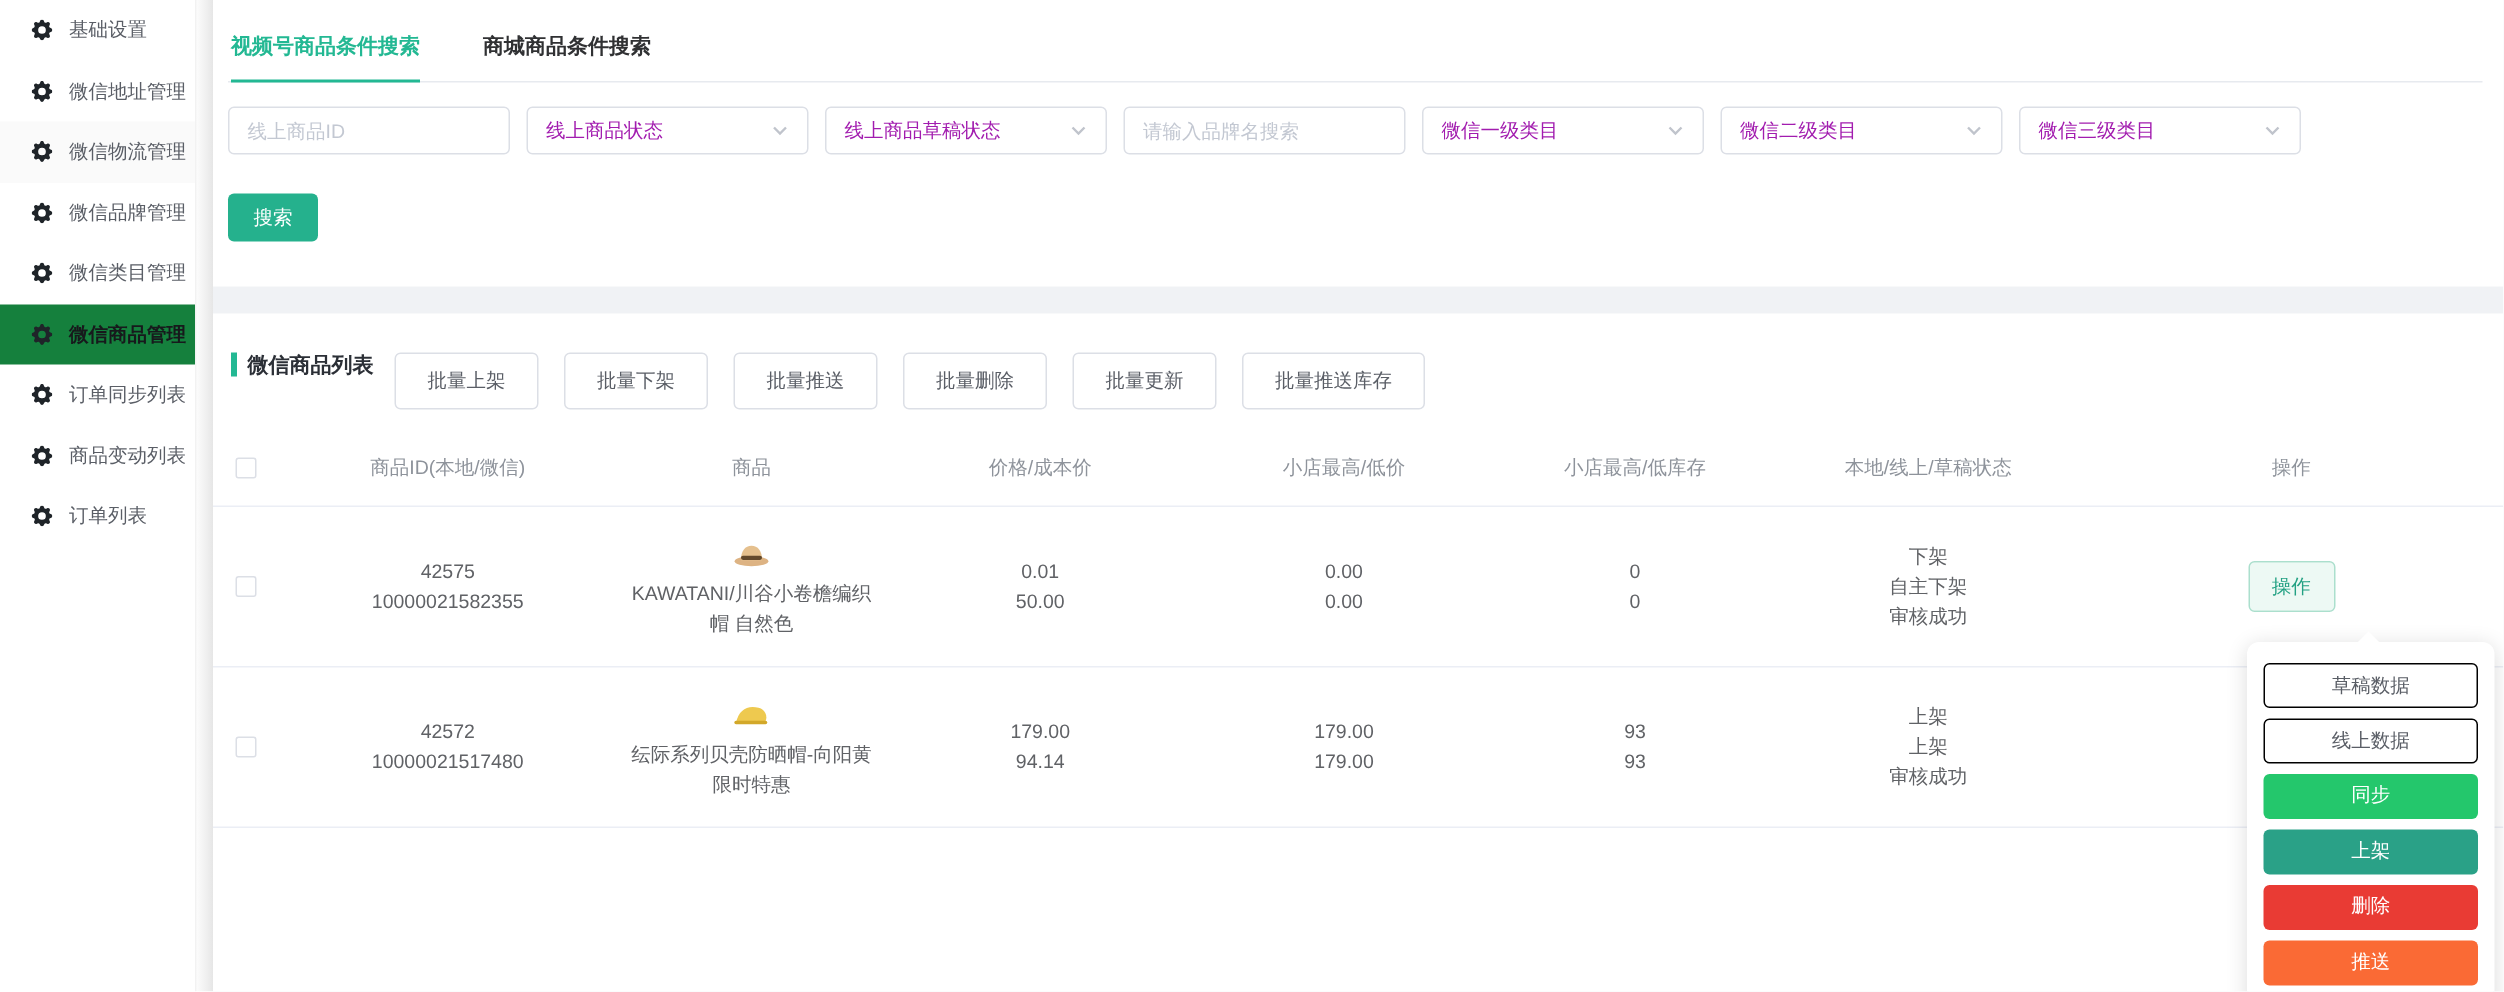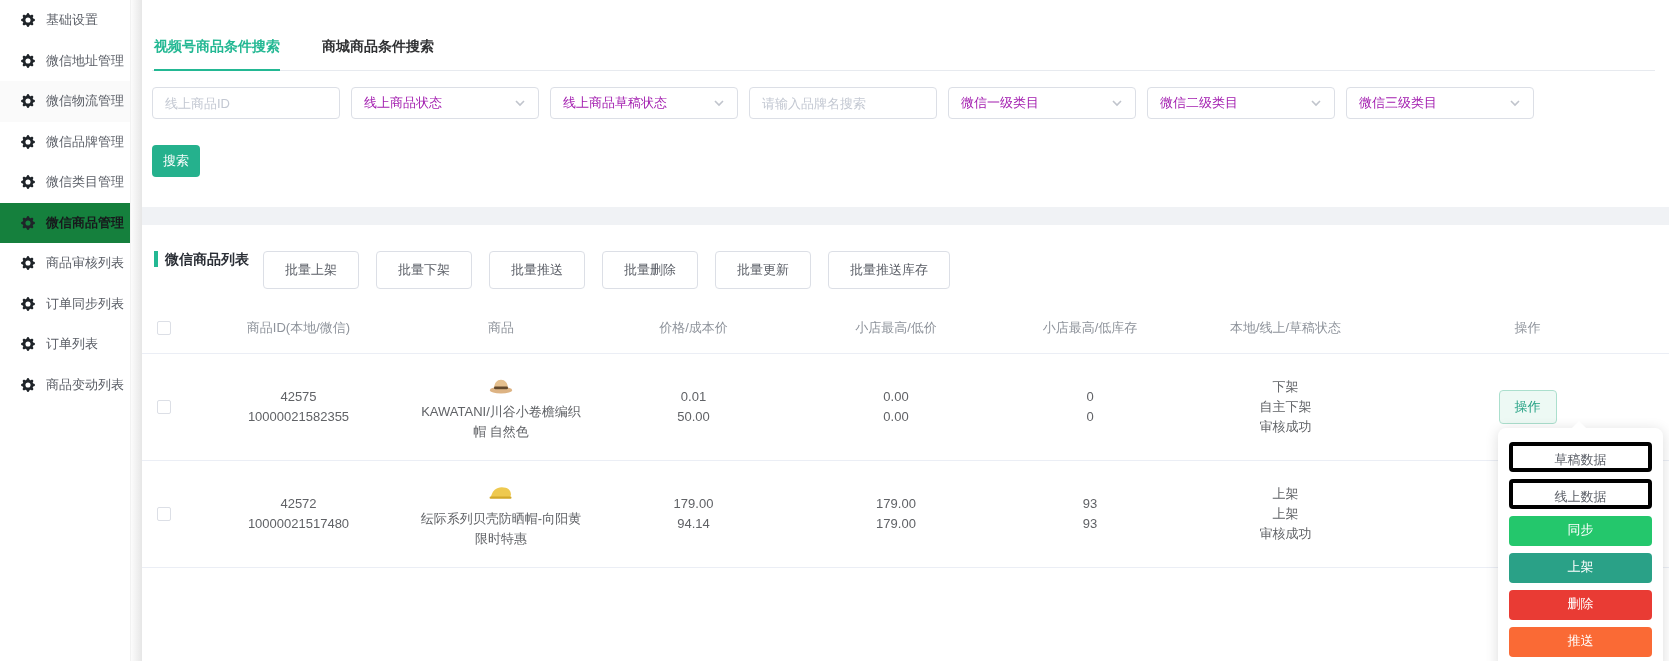--- a/index.html
+++ b/index.html
@@ -16,42 +16,42 @@
   .side-item.hl { background:#fafafa; }
   .side-item.active { background:#15803d; font-weight:bold; color:#17191c; }
 
   .side-scroll { width:12px; flex:none; background:linear-gradient(to right,#fcfcfc,#ededed 70%,#e6e6e6);
                  border-left:1px solid #f2f2f2; }
 
   
   .main { flex:1; background:#f0f2f5; display:flex; flex-direction:column; overflow:hidden; position:relative; }
 
   .card { background:#fff; }
-  .card1 { padding:32px 14px 30px 10px; }
+  .card1 { padding:16px 14px 30px 10px; }
   .card2 { flex:1; margin-top:18px; padding:0 0 0 0; position:relative; }
 
   
   .tabs { display:flex; gap:42px; border-bottom:1px solid #e7eaef; padding-left:2px; }
   .tab { font-size:14px; padding:6px 0 14px 0; cursor:pointer; color:#303133; position:relative; font-weight:bold; }
   .tab.active { color:#23b893; }
   .tab.active::after { content:""; position:absolute; left:0; right:0; bottom:-1px; height:2px; background:#23b893; }
 
   
   .filters { display:flex; gap:11px; margin-top:16px; }
   .f-field { width:188px; height:32px; border:1px solid #dcdfe6; border-radius:4px; background:#fff;
              display:flex; align-items:center; padding:0 12px; font-size:13px; color:#btc; }
   input.f-input { width:188px; height:32px; border:1px solid #dcdfe6; border-radius:4px; padding:0 12px;
                   font-size:13px; color:#606266; outline:none; font-family:"Liberation Sans",sans-serif; }
   input.f-input::placeholder { color:#c3c8d2; opacity:1; }
   .f-select { justify-content:space-between; cursor:pointer; }
   .f-select .ph { color:#a21caf; }
   .chev { width:12px; height:12px; flex:none; }
   .chev polyline { fill:none; stroke:#c0c4cc; stroke-width:1.6; }
 
-  .search-btn { margin-top:26px; width:48px; height:32px; background:#25b18d; color:#fff; border:none;
+  .search-btn { margin-top:26px; width:60px; height:32px; background:#25b18d; color:#fff; border:none;
                 border-radius:4px; font-size:13px; cursor:pointer; font-family:"Liberation Sans",sans-serif; }
 
   
   .list-head { display:flex; align-items:flex-start; padding:26px 0 14px 12px; }
   .green-bar { width:4px; height:16px; background:#23b893; margin-right:7px; flex:none; }
   .list-title { font-size:14px; font-weight:bold; color:#2b2f36; margin-right:14px; white-space:nowrap; }
   .batch-btn { margin-right:17px; background:#fff; border:1px solid #dcdfe6; border-radius:4px;
                padding:9px 21px; font-size:13px; color:#5a5e66; cursor:pointer; white-space:nowrap;
                font-family:"Liberation Sans",sans-serif; }
 
@@ -68,21 +68,21 @@
             border-radius:4px; padding:7px 15px; font-size:13px; cursor:pointer; background-clip:padding-box;
             font-family:"Liberation Sans",sans-serif; }
 
   
   .action-menu { position:absolute; left:1356px; top:428px; width:165px; background:#fff; border-radius:8px;
                  box-shadow:0 2px 14px rgba(0,0,0,.14); padding:14px 11px 12px 11px; z-index:20; }
   
   .action-caret { position:absolute; top:-5px; left:76px; width:10px; height:10px; background:#fff; transform:rotate(45deg); }
   .menu-item { height:30px; line-height:28px; text-align:center; border-radius:4px; margin-bottom:7px;
                font-size:13px; cursor:pointer; }
-  .menu-item.plain { background:#fff; border:4px solid #000000; color:#5a5e66; }
+  .menu-item.plain { background:#fff; border:1px solid #000000; color:#5a5e66; }
   .menu-item.sync  { background:#24c76c; color:#fff; }
   .menu-item.shelf { background:#2aa187; color:#fff; }
   .menu-item.del   { background:#e93b34; color:#fff; }
   .menu-item.push  { background:#fa6a35; color:#fff; }
 </style>
 </head>
 <body>
 
 <svg width="0" height="0" style="position:absolute">
   <defs>
@@ -128,39 +128,33 @@
     <div class="side-item active">
       <svg class="gear">
           <use href="#gear"></use>
         </svg>
       <span>微信商品管理</span>
     </div>
     <div class="side-item">
       <svg class="gear">
           <use href="#gear"></use>
         </svg>
-      <span>商品审核列表</span>
-    </div>
-    <div class="side-item">
-      <svg class="gear">
-          <use href="#gear"></use>
-        </svg>
       <span>订单同步列表</span>
     </div>
     <div class="side-item">
       <svg class="gear">
           <use href="#gear"></use>
         </svg>
+      <span>商品变动列表</span>
+    </div>
+    <div class="side-item">
+      <svg class="gear">
+          <use href="#gear"></use>
+        </svg>
       <span>订单列表</span>
-    </div>
-    <div class="side-item">
-      <svg class="gear">
-          <use href="#gear"></use>
-        </svg>
-      <span>商品变动列表</span>
     </div>
   </div>
 
   <div class="side-scroll"></div>
 
   <div class="main">
 
     <div class="card card1">
       <div class="tabs">
         <div class="tab active">视频号商品条件搜索</div>

